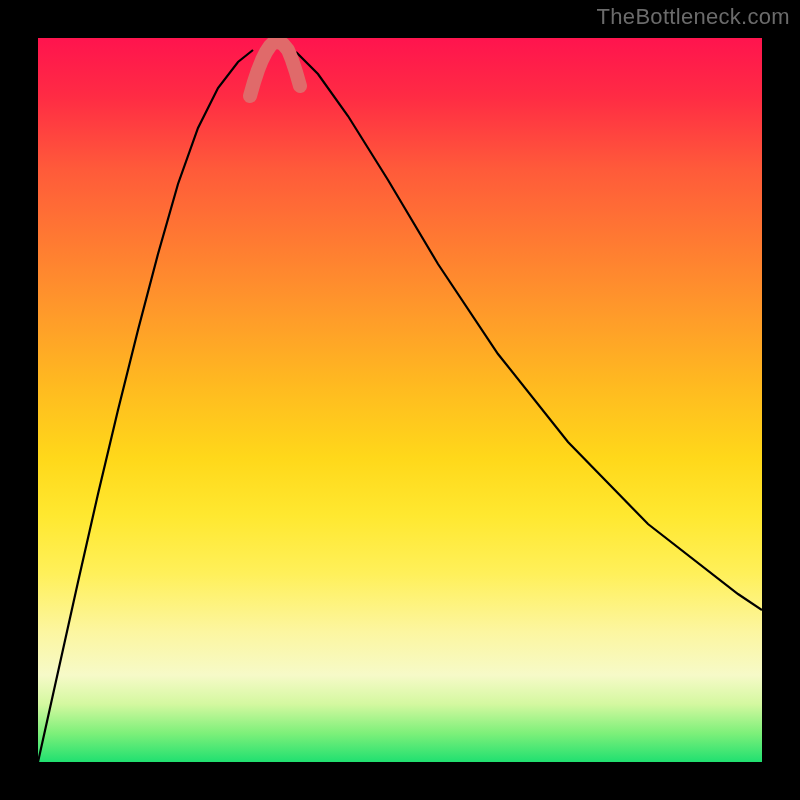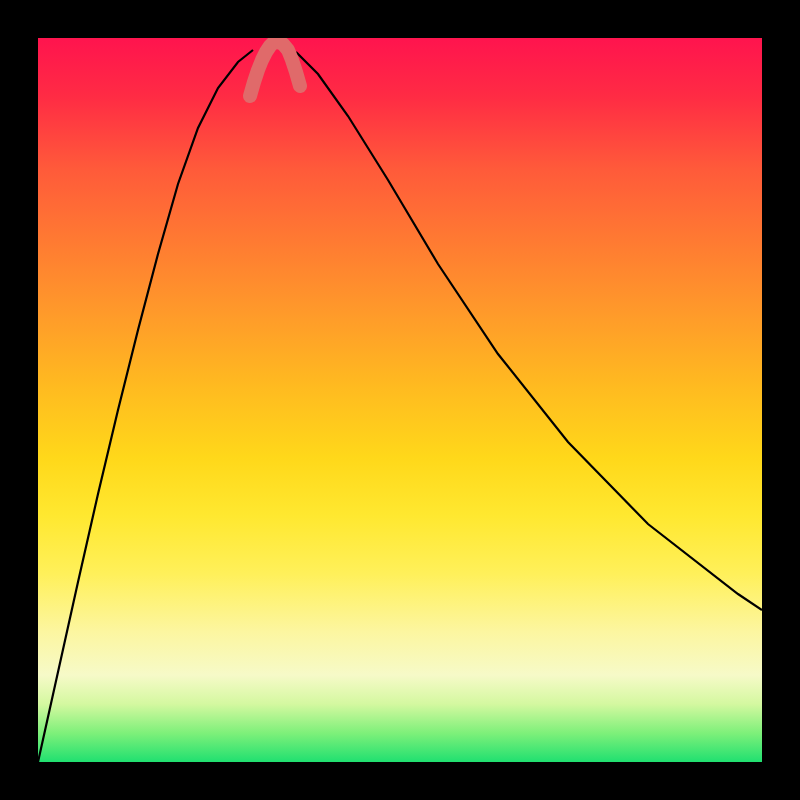--- a/index.html
+++ b/index.html
@@ -65,13 +65,14 @@
   <div class="plot-area"></div>
 
   <svg class="curve-svg" viewBox="0 0 724 724">
     <g>
         <polyline points="0,724 20,634 40,544 60,456 80,372 100,292 120,216 140,146 160,90 180,50 200,24 215,12" fill="none" stroke="#000000" stroke-width="2.2"></polyline>
         <polyline points="258,14 280,36 310,78 350,142 400,226 460,316 530,404 610,486 700,556 724,572" fill="none" stroke="#000000" stroke-width="2.2"></polyline>
         <polyline points="212,58 216,44 220,32 224,22 228,14 232,8 236,4 240,4 245,6 250,12 254,22 258,34 262,48" fill="none" stroke="#e06a6a" stroke-width="14" stroke-linecap="round" stroke-linejoin="round"></polyline>
       </g>
   </svg>
 
+  <div class="attrib">TheBottleneck.com</div>
 </div>
 
 </body></html>

